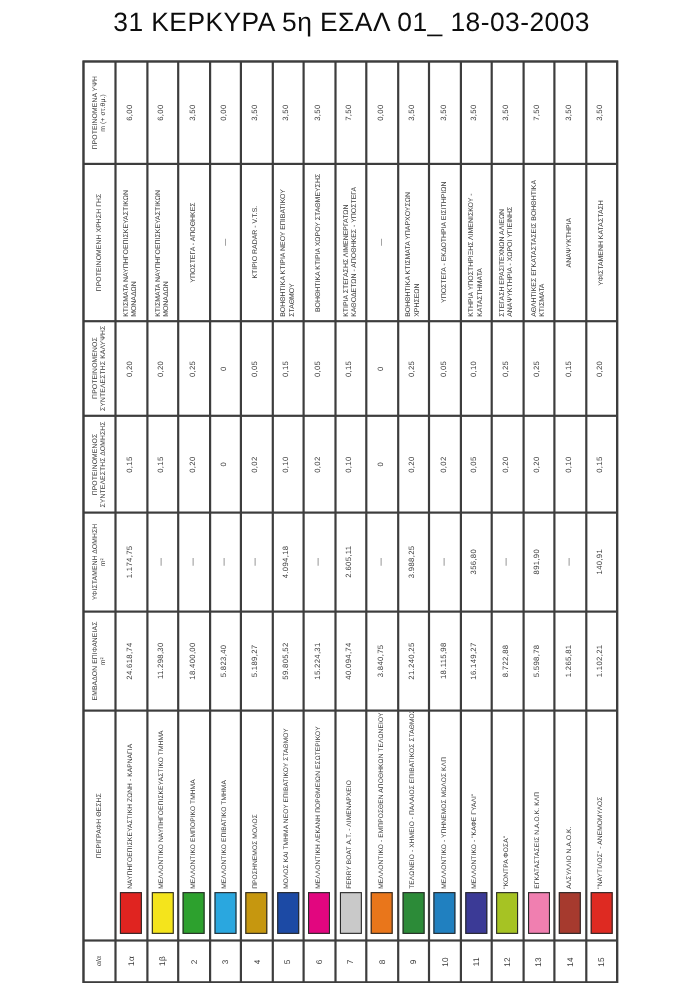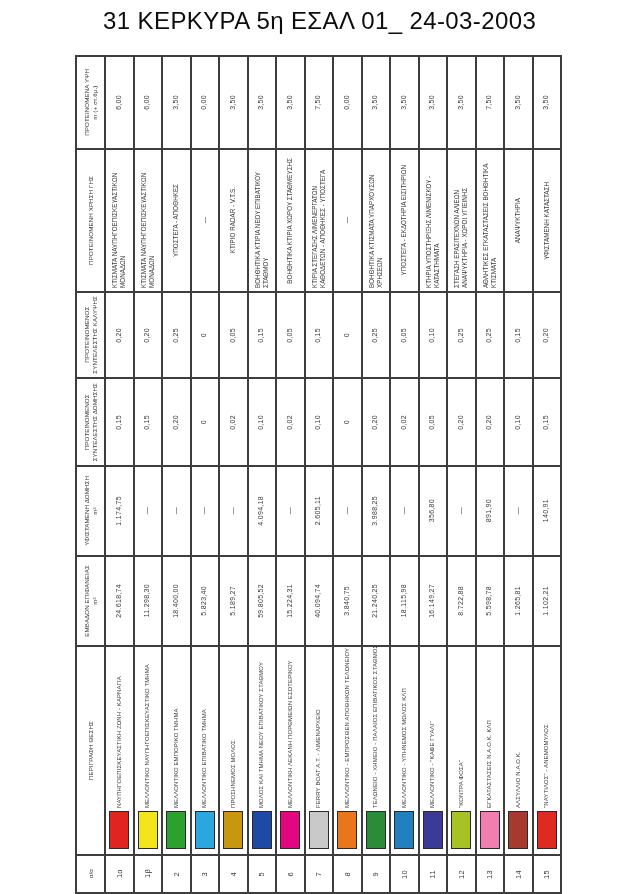--- a/index.html
+++ b/index.html
@@ -29,21 +29,21 @@
   .aa   .vt{font-size:7.5px;}
   .use  .vt{font-size:6.3px;max-height:134px;}
   .hcell .vt{font-size:6.2px;text-align:center;max-height:96%;letter-spacing:.1px;}
   .desc{flex-direction:column;justify-content:flex-end;align-items:center;}
   .dtext{height:158px;font-size:6px;white-space:nowrap;flex:0 0 auto;letter-spacing:.1px;}
   .swatch{width:20px;height:38px;border:1px solid #2a2a2a;margin:3px 0 5px;flex:0 0 auto;box-sizing:border-box;}
 </style>
 </head>
 <body>
 
-<div class="title">31 ΚΕΡΚΥΡΑ 5η ΕΣΑΛ 01_ 24-03-2003</div>
+<div class="title">31 ΚΕΡΚΥΡΑ 5η ΕΣΑΛ 01_ 18-03-2003</div>
 
 <div id="grid">
     <div class="cell hcell">
       <div class="vt"><span>ΠΡΟΤΕΙΝΟΜΕΝΑ ΥΨΗ</span><br><span>m (+ στ.θμ.)</span></div>
     </div>
     <div class="cell num">
       <div class="vt">6,00</div>
     </div>
     <div class="cell num">
       <div class="vt">6,00</div>

